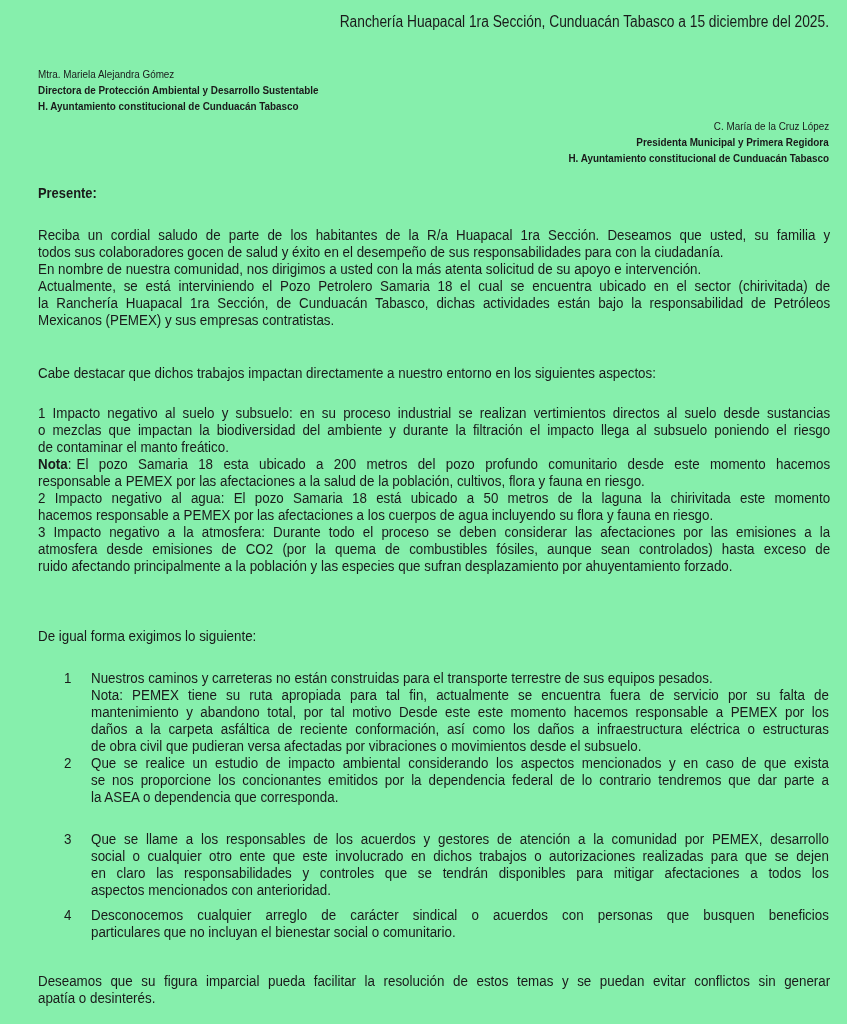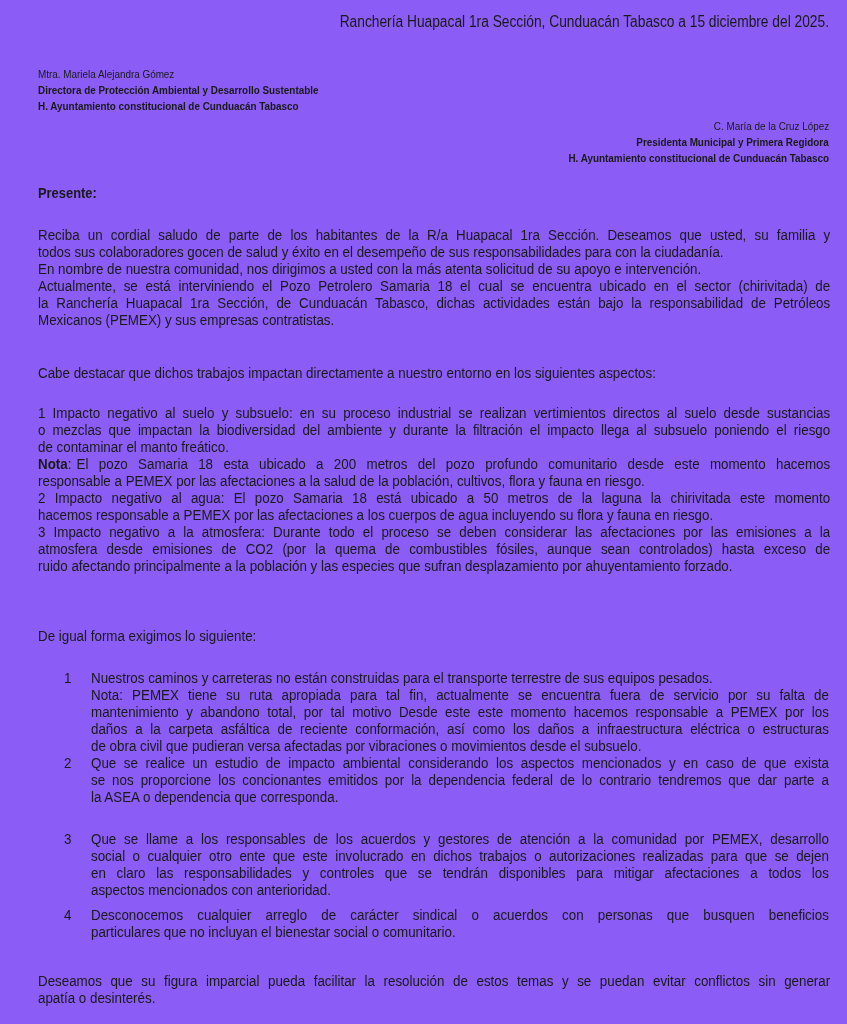--- a/index.html
+++ b/index.html
@@ -1,17 +1,17 @@
 <!DOCTYPE html>
 <html><head>
 <meta charset="utf-8">
 <style>
   html, body { margin: 0; padding: 0; background: #ffffff; }
   body { width: 847px; height: 1024px; position: relative; overflow: hidden; color: #1a1a1a; }
-  .page { position: absolute; left: 0; top: 0; width: 847px; height: 1024px; background: #8b5cf6; }
+  .page { position: absolute; left: 0; top: 0; width: 847px; height: 1024px; background: #86efac; }
   .ln {
     position: absolute;
     white-space: nowrap;
     font-family: "Liberation Sans", sans-serif;
     font-size: 15.5px;
     line-height: 17px;
     transform-origin: left top;
   }
   .j { text-align: justify; text-align-last: justify; white-space: normal; overflow: hidden; height: 17px; }
   .r { text-align: right; }

